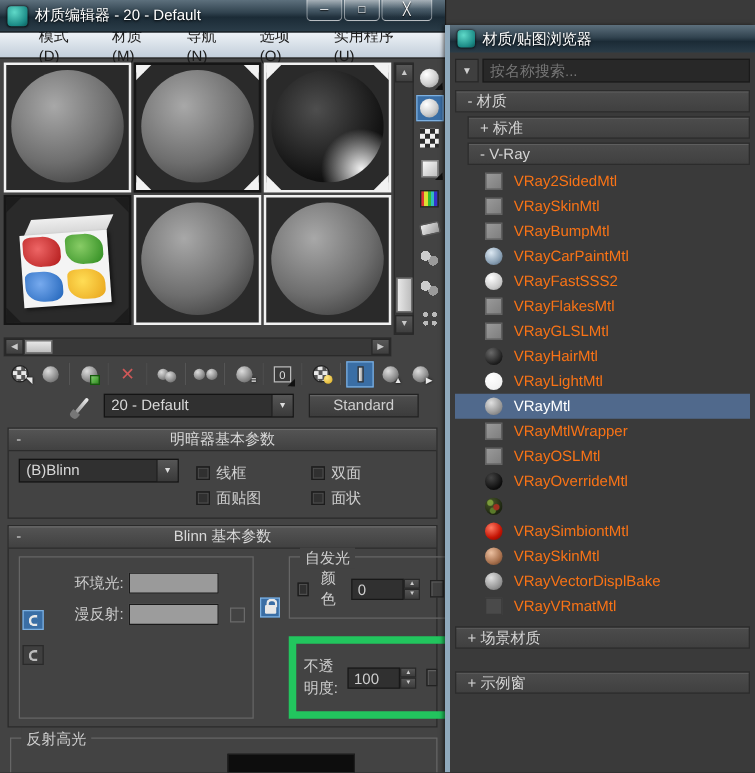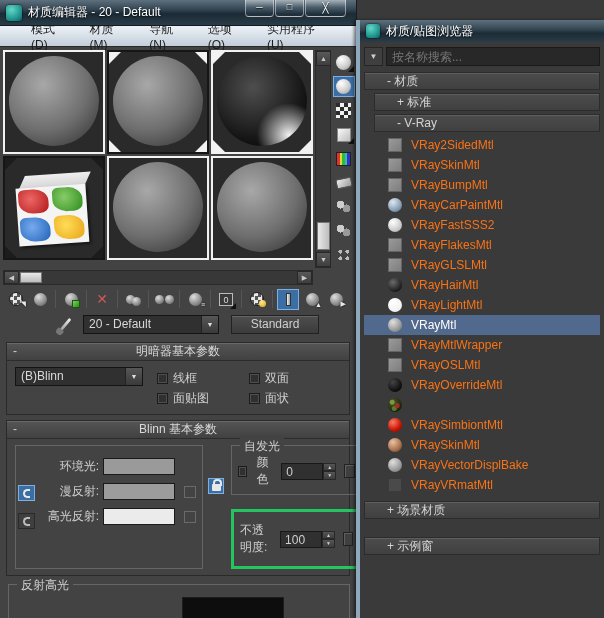--- a/index.html
+++ b/index.html
@@ -78,21 +78,21 @@
   .greensq { position:absolute; right:2px; bottom:2px; width:8px; height:8px; background:linear-gradient(135deg,#7ed06a,#2e8a1e); border:1px solid #145a0a; }
   .idbox { width:14px; height:13px; border:1px solid #bbb; color:#ddd; font-size:9px; text-align:center; line-height:12px; background:#3a3a3a; }
   .ydot { position:absolute; right:2px; bottom:3px; width:7px; height:7px; border-radius:50%; background:radial-gradient(circle at 35% 30%,#ffe98a,#d8a718); }
   .vbar { width:5px; height:13px; background:linear-gradient(90deg,#f2f2f2,#9a9a9a); border:1px solid #333; }
   .tarrow { position:absolute; font-size:7px; color:#e8e8e8; text-shadow:0 0 2px #000; right:1px; bottom:2px; }
 
   
   .namerow { display:flex; align-items:center; height:26px; padding-left:64px; }
   .dropper { width:3px; height:15px; background:linear-gradient(180deg,#eee,#999); transform:rotate(40deg); border-radius:2px; position:relative; margin-right:16px; }
   .dropper::after { content:""; position:absolute; left:-2px; bottom:-5px; width:7px; height:6px; background:#777; border-radius:0 0 60% 60%; }
-  .combo { display:flex; width:136px; height:19px; border:1px solid #141414; background:#303030; }
+  .combo { display:flex; width:152px; height:19px; border:1px solid #141414; background:#303030; }
   .combo .val { flex:1; padding:1px 5px; color:#d8d8d8; font-size:12px; white-space:nowrap; overflow:hidden; }
   .combo .darr { width:17px; background:linear-gradient(180deg,#565656,#3a3a3a); border-left:1px solid #222; color:#ddd; font-size:7px; text-align:center; line-height:17px; }
   .stdbtn { width:88px; height:19px; margin-left:12px; background:linear-gradient(180deg,#4e4e4e,#3c3c3c); border:1px solid #222; box-shadow:inset 0 1px 0 #656565; color:#cfcfcf; text-align:center; line-height:17px; font-size:12px; }
 
   
   .rollout { margin:5px 6px 0 6px; border:1px solid #2a2a2a; background:#434343; }
   .rhead { height:18px; background:linear-gradient(180deg,#555,#414141); border-bottom:1px solid #2c2c2c; box-shadow:inset 0 1px 0 #6a6a6a; color:#d8d8d8; text-align:center; line-height:17px; position:relative; font-size:12px; }
   .rhead .pm { position:absolute; left:6px; top:0; color:#cfcfcf; }
   .rbody { padding:6px 8px; }
 
@@ -117,36 +117,36 @@
   .plbody::before { content:""; position:absolute; top:-5px; left:1px; width:5px; height:5px; border:2px solid #e8e8e8; border-bottom:none; border-radius:4px 4px 0 0; }
   .rightcol { flex:1; margin-left:28px; display:flex; flex-direction:column; }
   .grpbox { border:1px solid #666; position:relative; padding:8px 6px 6px 6px; }
   .grptitle { position:absolute; top:-8px; left:8px; background:#434343; padding:0 4px; color:#cfcfcf; }
   .silrow { display:flex; align-items:center; }
   .spinner { display:flex; height:17px; }
   .spinval { width:42px; background:#303030; border:1px solid #181818; color:#cfcfcf; padding:1px 4px; font-size:12px; }
   .spinarr { width:13px; display:flex; flex-direction:column; }
   .spinarr span { flex:1; background:linear-gradient(180deg,#555,#3d3d3d); border:1px solid #282828; font-size:5px; color:#ccc; text-align:center; line-height:6px; }
   .mapbtn { width:14px; height:14px; background:#3f3f3f; border:1px solid #222; box-shadow:inset 1px 1px 0 #5e5e5e; margin-left:8px; }
-  .oprow { display:flex; align-items:center; margin-top:14px; border:3px solid #22c55e; padding:10px 6px; }
+  .oprow { display:flex; align-items:center; margin-top:14px; border:6px solid #22c55e; padding:10px 6px; }
 
   .reflgrp { margin:8px 6px 0 8px; border:1px solid #666; position:relative; padding:10px 8px 8px 8px; display:flex; }
   .reflrows .swrow { height:26px;margin-top:25px; }
   .refllab { width:66px; text-align:right; color:#cfcfcf; margin-right:4px; }
   .curvewin { width:102px; height:77px; background:#0d0d0d; border:1px solid #1d1d1d; margin-left:18px; margin-top:2px; position:relative; }
 
   
   .browser { position:absolute; left:356px; top:20px; width:248px; height:598px; background:#3a3a3a; border-left:4px solid #8fa9bc; box-shadow:-2px 0 3px rgba(0,0,0,.5); }
   .btitle { height:22px; background:linear-gradient(180deg,#5d707d 0%,#31434f 45%,#1b2b36 60%,#2a3c48 100%); display:flex; align-items:center; padding:0 6px; }
   .btitle .app-icon { width:14px; height:14px; }
   .bbody { padding:5px 4px 0 4px; }
   .searchrow { display:flex; align-items:center; margin-bottom:6px; }
   .srcharr { width:19px; height:19px; background:#3f3f3f; border:1px solid #262626; color:#cfcfcf; font-size:8px; text-align:center; line-height:18px; margin-right:3px; }
   .srchinput { flex:1; height:19px; background:#282828; border:1px solid #1a1a1a; color:#9a9a9a; font-size:12px; padding:0 5px; font-family:"Liberation Sans","DejaVu Sans",sans-serif; }
-  .sechead { height:18px; background:linear-gradient(180deg,#4c4c4c,#404040); border:1px solid #2c2c2c; box-shadow:inset 0 1px 0 #5e5e5e; color:#d4d4d4; line-height:16px; padding-left:22px; margin-bottom:3px; font-size:12px; }
+  .sechead { height:18px; background:linear-gradient(180deg,#4c4c4c,#404040); border:1px solid #2c2c2c; box-shadow:inset 0 1px 0 #5e5e5e; color:#d4d4d4; line-height:16px; padding-left:9px; margin-bottom:3px; font-size:12px; }
   .sechead.ind { margin-left:10px; }
   .matlist { margin:2px 0 4px 0; }
   .mrow { display:flex; align-items:center; height:20px; padding-left:24px; }
   .mrow.sel { background:#50698c; }
   .mi { width:14px; height:14px; margin-right:9px; flex:none; }
   .mi.sq { background:linear-gradient(135deg,#9a9a9a,#7e7e7e); border:1px solid #646464; }
   .mi.sqd { background:#4a4a4a; border:1px solid #3a3a3a; }
   .mi.sp { border-radius:50%; }
   .sp-blue { background:radial-gradient(circle at 35% 30%,#dce8f2,#8aa0b4 60%,#4e6276); }
   .sp-light { background:radial-gradient(circle at 35% 30%,#fff,#c8c8c8 65%,#909090); }
@@ -388,25 +388,20 @@
           <div class="swrows">
             <div class="swrow">
               <span class="swlab">环境光:</span>
               <span class="swatch" style="background:#9a9a9a"></span>
             </div>
             <div class="swrow">
               <span class="swlab">漫反射:</span>
               <span class="swatch" style="background:#9c9c9c"></span>
               <span class="minisq"></span>
             </div>
-            <div class="swrow">
-              <span class="swlab">高光反射:</span>
-              <span class="swatch" style="background:#ebebeb"></span>
-              <span class="minisq"></span>
-            </div>
           </div>
           <span class="padlock">
               <span class="plbody"></span>
             </span>
         </div>
         <div class="rightcol">
           <div class="grpbox">
             <span class="grptitle">自发光</span>
             <div class="silrow">
               <span class="cbox"></span>

